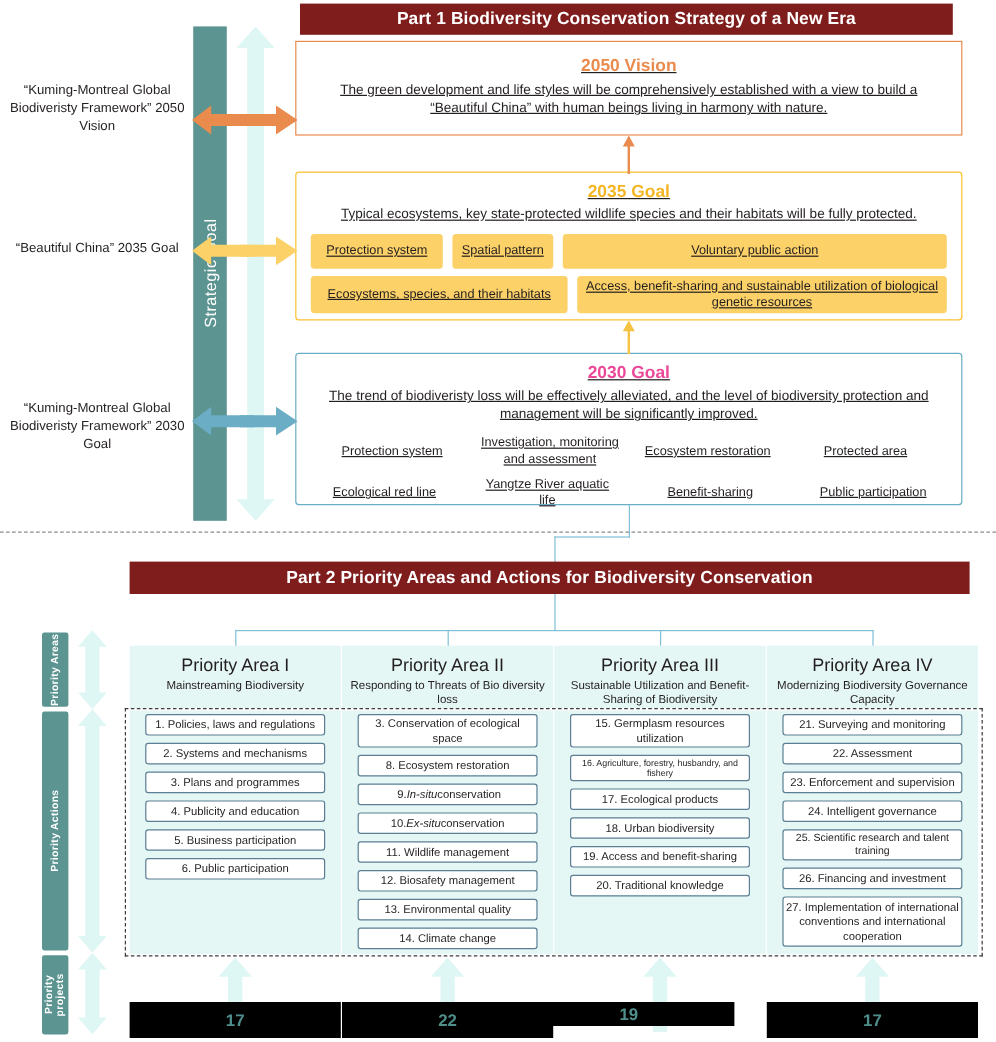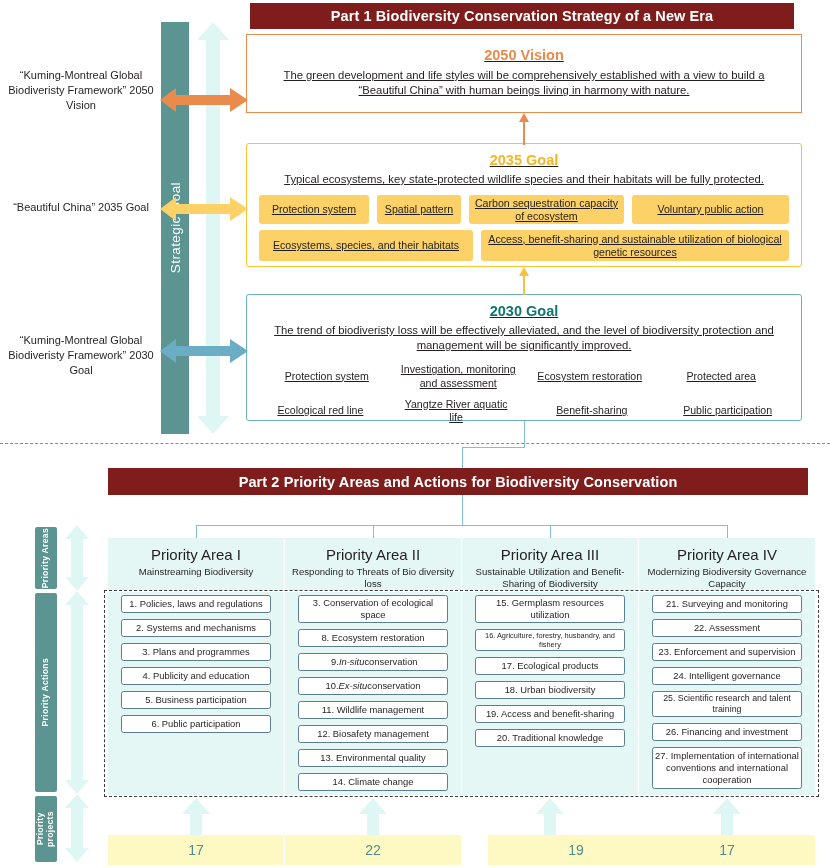--- a/index.html
+++ b/index.html
@@ -24,21 +24,21 @@
   
   .goal-box{ background:#fff;text-decoration:underline; }
   .goal-title{ text-align:center; font-weight:bold; font-size:14.5px; }
   .goal-desc{ text-align:center; font-size:11.3px; line-height:1.35; padding:0 14px; }
 
   .box-2050{ border:1.6px solid #ea8b4e; }
   .t-2050{ color:#ea8b4e; }
   .box-2035{ border:1.6px solid #fbc02d; border-radius:3px;}
   .t-2035{ color:#f5b623; }
   .box-2030{ border:1.4px solid #6aadc4; border-radius:3px;}
-  .t-2030{ color:#0f766e; }
+  .t-2030{ color:#ec4899; }
 
   
   .chip-row{ display:flex; gap:8px; padding:0 12px; }
   .chip{
     background:#fcd168; border-radius:3px;
     font-size:10.6px; text-align:center;
     display:flex; align-items:center; justify-content:center;
     line-height:1.25; padding:3px 4px;
   }
   
@@ -83,22 +83,22 @@
     display:flex; align-items:center; justify-content:center;
     line-height:1.25; margin:0 auto 6px auto; width:150px; min-height:18px;
     padding:1px 2px;
   }
   .act.small{ font-size:7.4px; }
   .act.tall{ min-height:42px; }
   .dashed-frame{ border:1.4px dashed #3b3b3b; }
 
   
   .numbar{
-    background:#fef9c3; color:#4f8f8b;
-    font-weight:normal; font-size:14px;
+    background:#000000; color:#4f8f8b;
+    font-weight:bold; font-size:14px;
     display:flex; align-items:center; justify-content:center;text-align:center;
   }
 
   .hr-dash{ border-top:1.2px dashed #8a8a8a; }
 
   
   .ln{ background:#7fc0d8; }
 </style>
 </head>
 <body>
@@ -128,21 +128,20 @@
   <polygon points="0,9 30,9 30,2 48,14 30,26 30,19 0,19" fill="#ea8b4e"></polygon>
 </svg>
 
 <div class="abs goal-box box-2035" style="left:246px; top:143px; width:556px; height:124px;">
   <div class="goal-title t-2035" style="margin-top:8px;">2035 Goal</div>
   <div class="goal-desc" style="margin-top:4px;">Typical ecosystems, key state-protected wildlife species and their habitats will be fully protected.</div>
 
   <div class="chip-row" style="margin-top:8px; height:29px;">
     <div class="chip" style="flex:0 0 110px;">Protection system</div>
     <div class="chip" style="flex:0 0 84px;">Spatial pattern</div>
-    <div class="chip" style="flex:0 0 155px;">Carbon sequestration capacity of ecosystem</div>
     <div class="chip" style="flex:1 1 auto;">Voluntary public action</div>
   </div>
 
   <div class="chip-row" style="margin-top:6px; height:31px;">
     <div class="chip" style="flex:0 0 214px;">Ecosystems, species, and their habitats</div>
     <div class="chip" style="flex:1 1 auto;">Access, benefit-sharing and sustainable utilization of biological genetic resources</div>
   </div>
 </div>
 <div class="abs side-label" style="left:8px; top:200px; width:146px;">“Beautiful China” 2035 Goal</div>
 <svg class="abs" width="52" height="28" style="left:160px; top:195px;">
@@ -297,18 +296,18 @@
 <svg class="abs" width="30" height="62" style="left:712px; top:798px;">
   <polygon points="15,0 29,16 21,16 21,62 9,62 9,16 1,16" fill="#dff7f4"></polygon>
 </svg>
 
 <div class="abs numbar" style="left:108px; top:835px; width:176px; height:30px;">
   <span>17</span>
 </div>
 <div class="abs numbar" style="left:285px; top:835px; width:176px; height:30px;">
   <span>22</span>
 </div>
-<div class="abs numbar" style="left:488px; top:835px; width:176px; height:30px;">
+<div class="abs numbar" style="left:436px; top:835px; width:176px; height:20px;">
   <span>19</span>
 </div>
 <div class="abs numbar" style="left:639px; top:835px; width:176px; height:30px;">
   <span>17</span>
 </div>
 
 </body></html>

